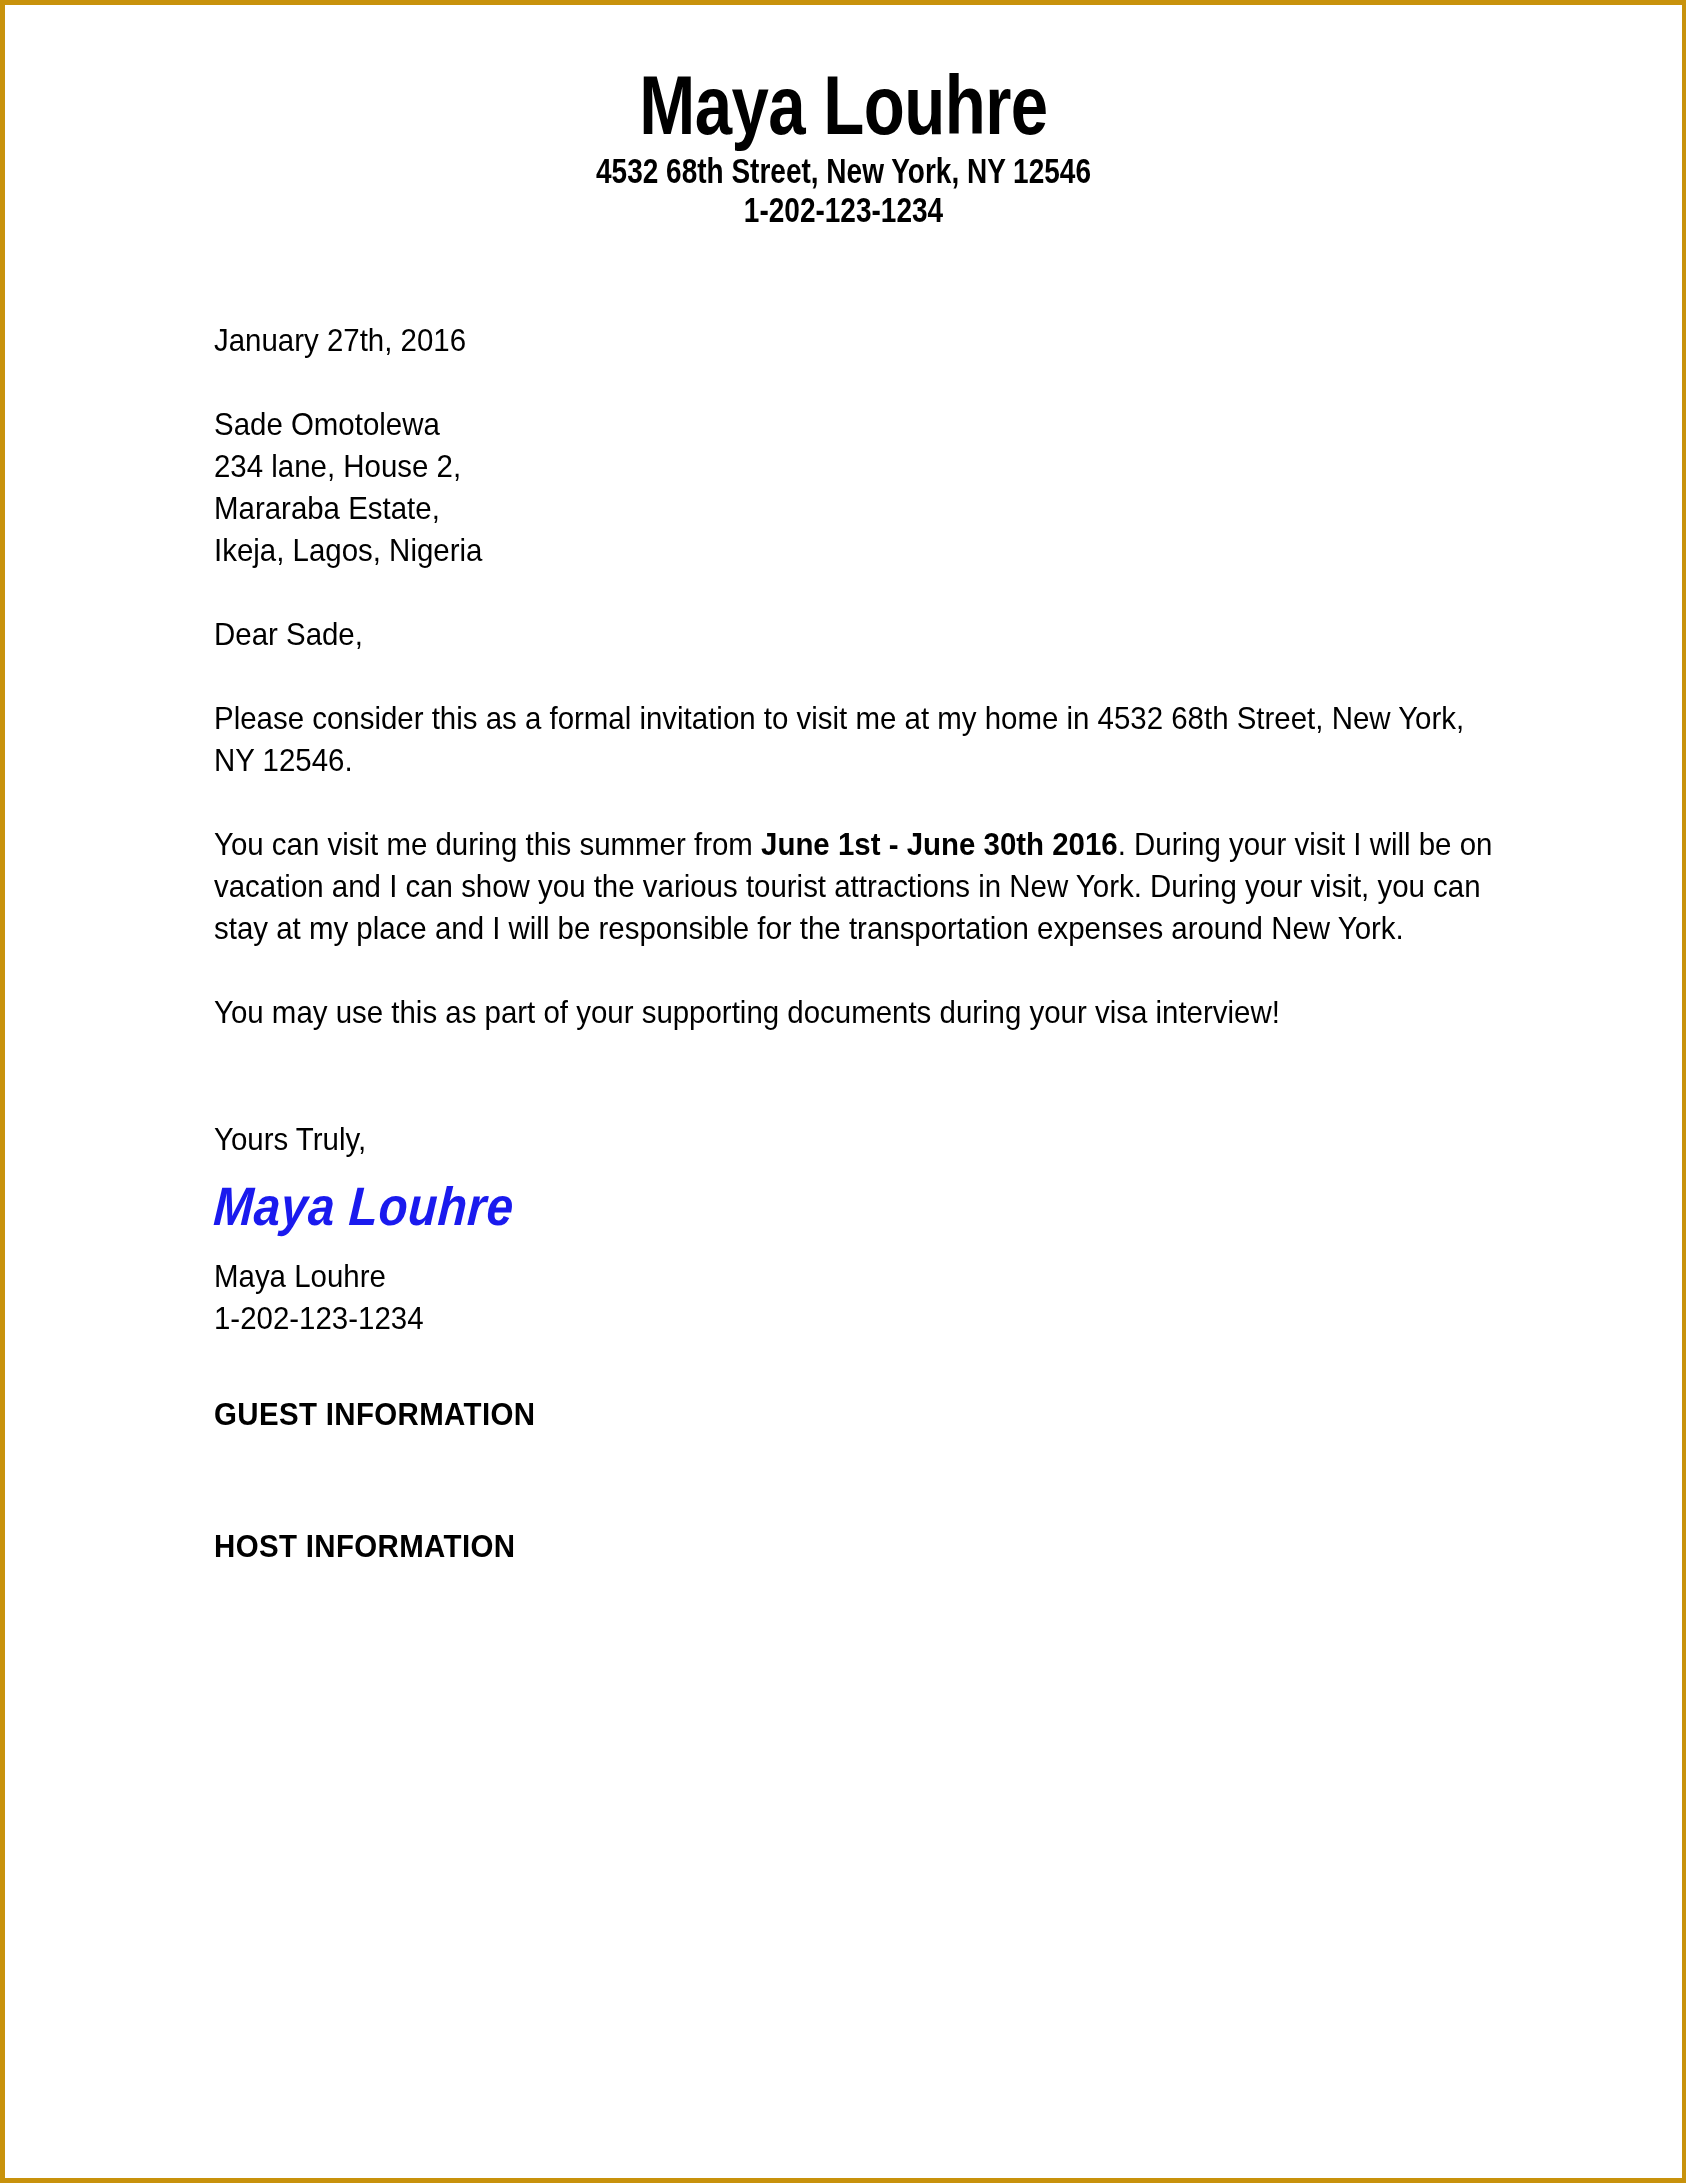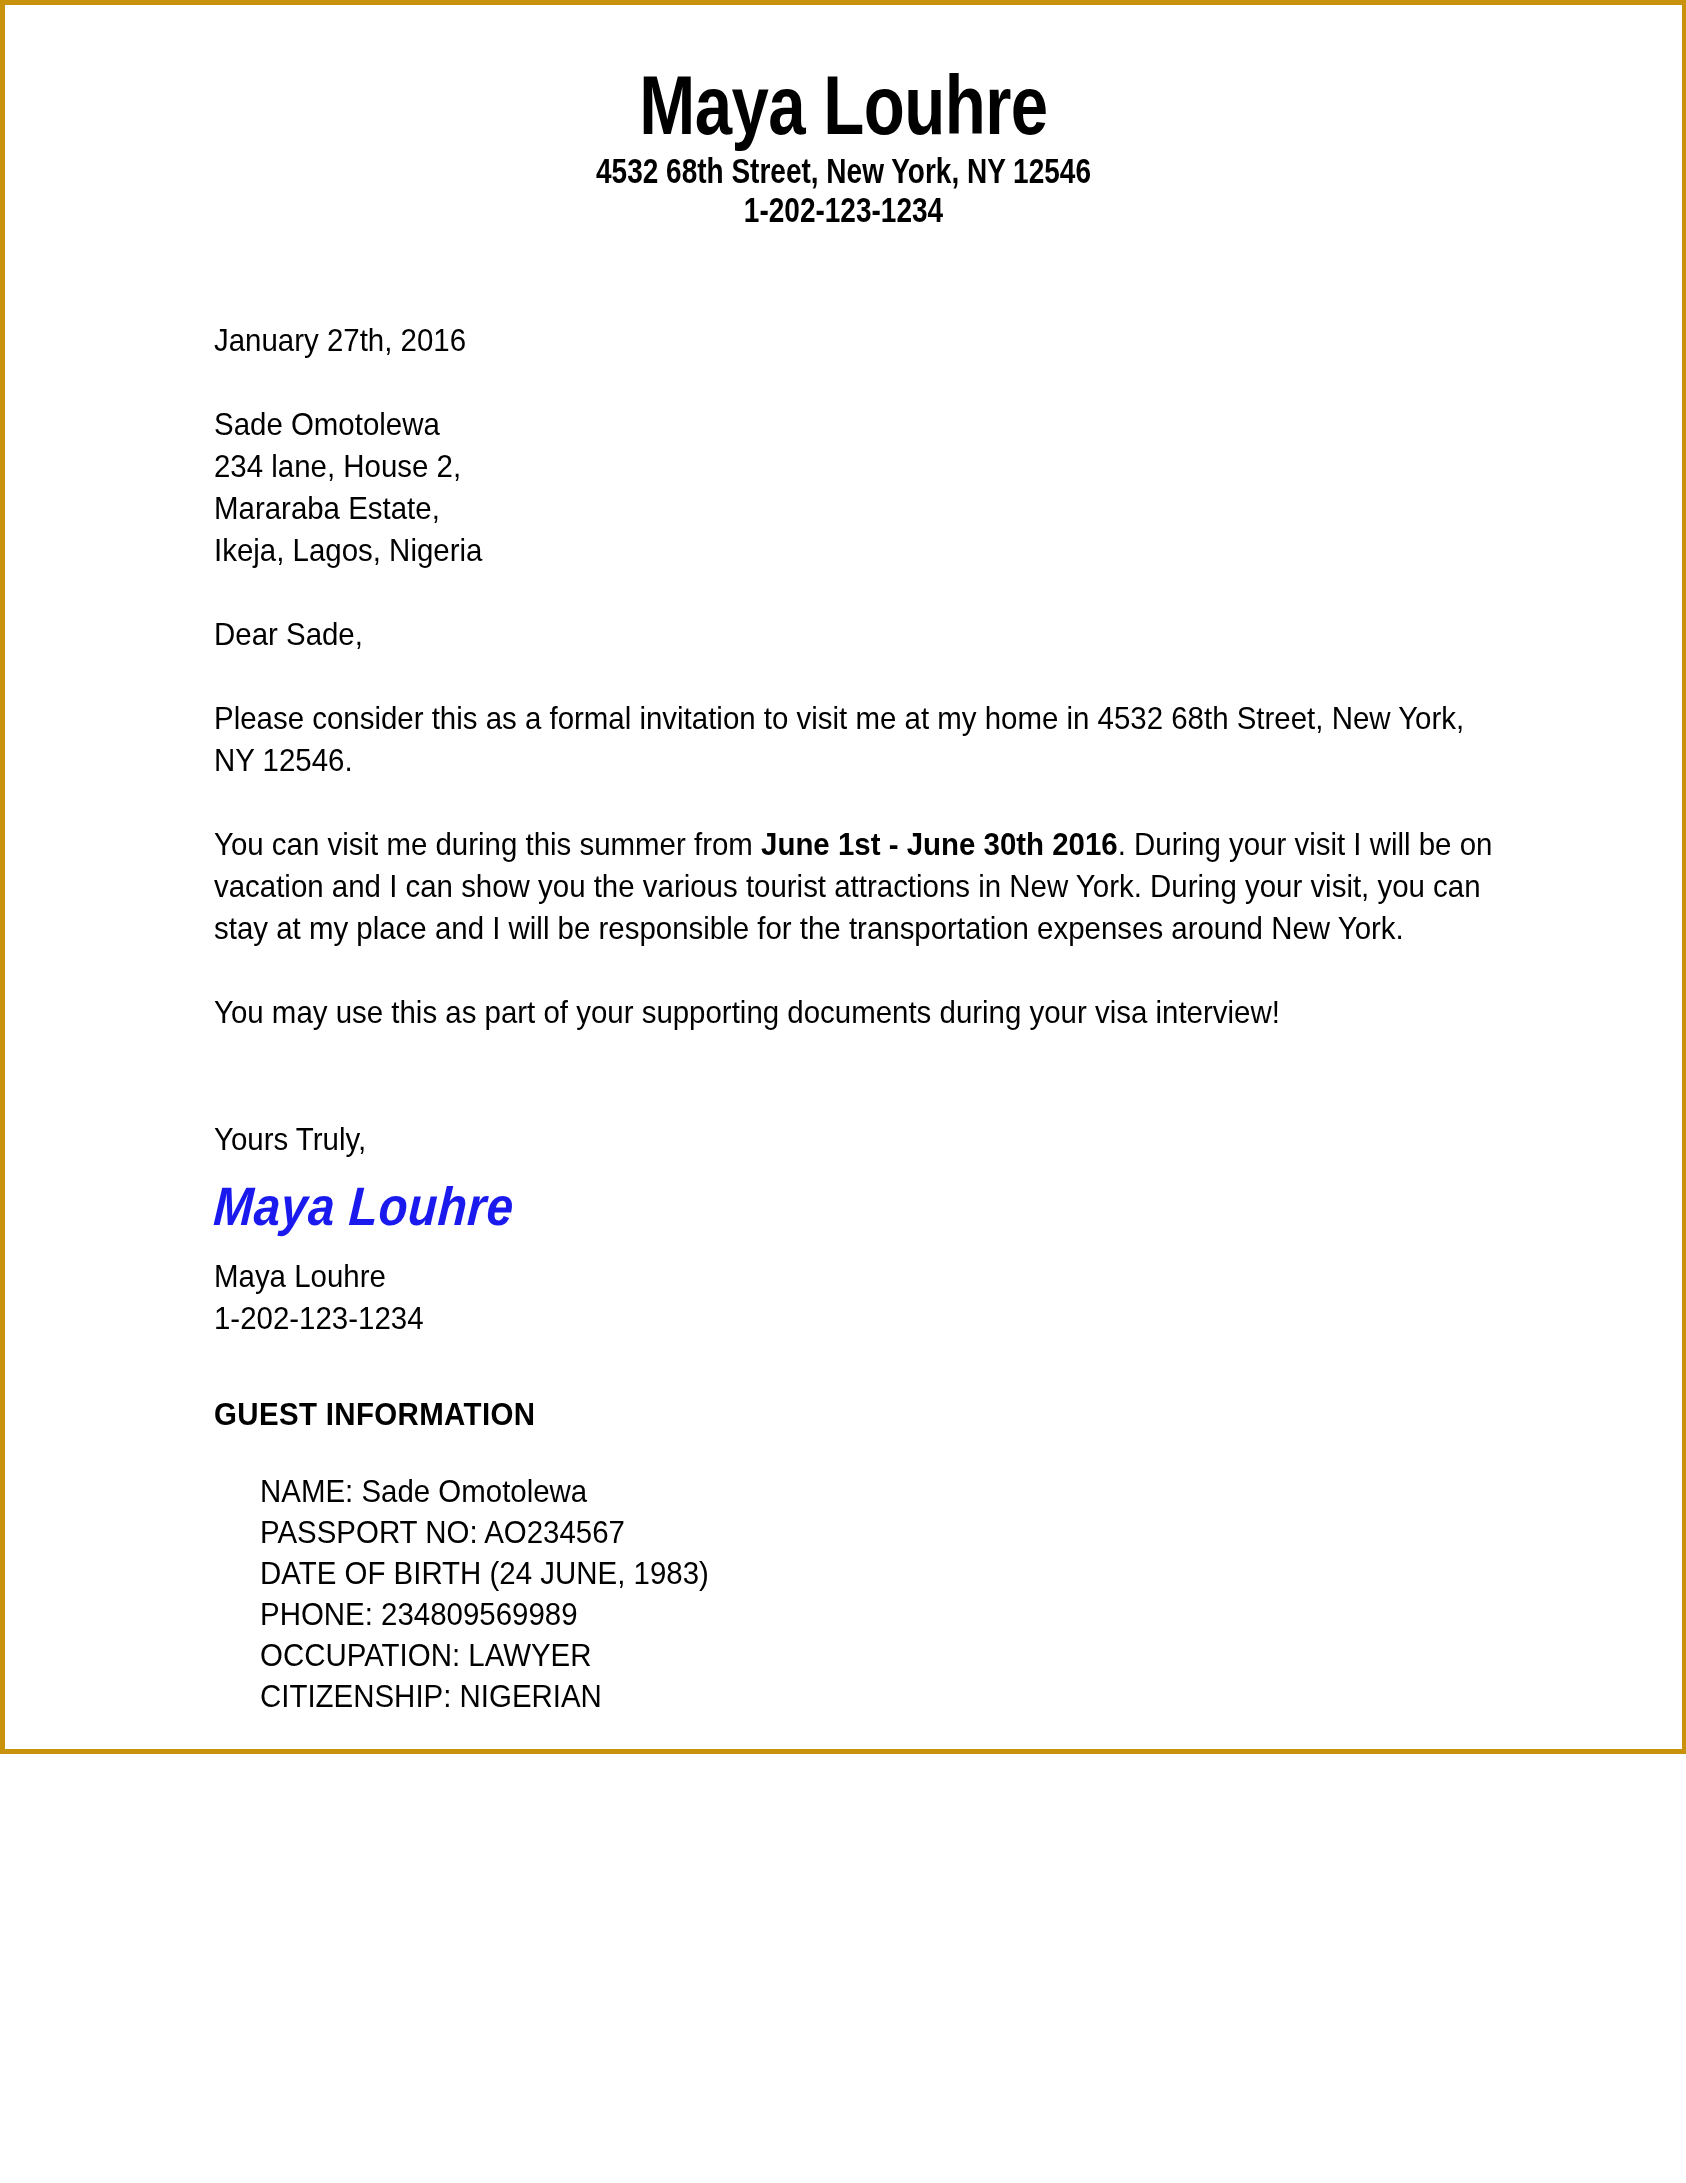--- a/index.html
+++ b/index.html
@@ -4,21 +4,21 @@
 <title>Invitation Letter</title>
 <style>
   html, body {
     margin: 0;
     padding: 0;
     background: #ffffff;
   }
   .page {
     position: relative;
     width: 1687px;
-    height: 1754px;
+    height: 2183px;
     background: #ffffff;
     box-sizing: border-box;
     overflow: hidden;
     font-family: "Liberation Sans", sans-serif;
   }
   
   .frame-bar {
     position: absolute;
     background: #c8920c;
   }
@@ -197,28 +197,20 @@
 
       <div class="btext block">Maya Louhre</div>
       <div class="btext block">1-202-123-1234</div>
 
       <div class="gap-xl"></div>
 
       <div class="sect-head">GUEST INFORMATION</div>
 
       <div style="height:36px"></div>
 
-      <ul class="info-list">
-        <li>NAME: Sade Omotolewa</li>
-        <li>PASSPORT NO: AO234567</li>
-        <li>DATE OF BIRTH (24 JUNE, 1983)</li>
-        <li>PHONE: 234809569989</li>
-        <li>OCCUPATION: LAWYER</li>
-        <li>CITIZENSHIP: NIGERIAN</li>
-      </ul>
 
       <div class="gap-xl"></div>
 
       <div class="sect-head">HOST INFORMATION</div>
 
       <div style="height:36px"></div>
 
 
     </div>
   </div>

